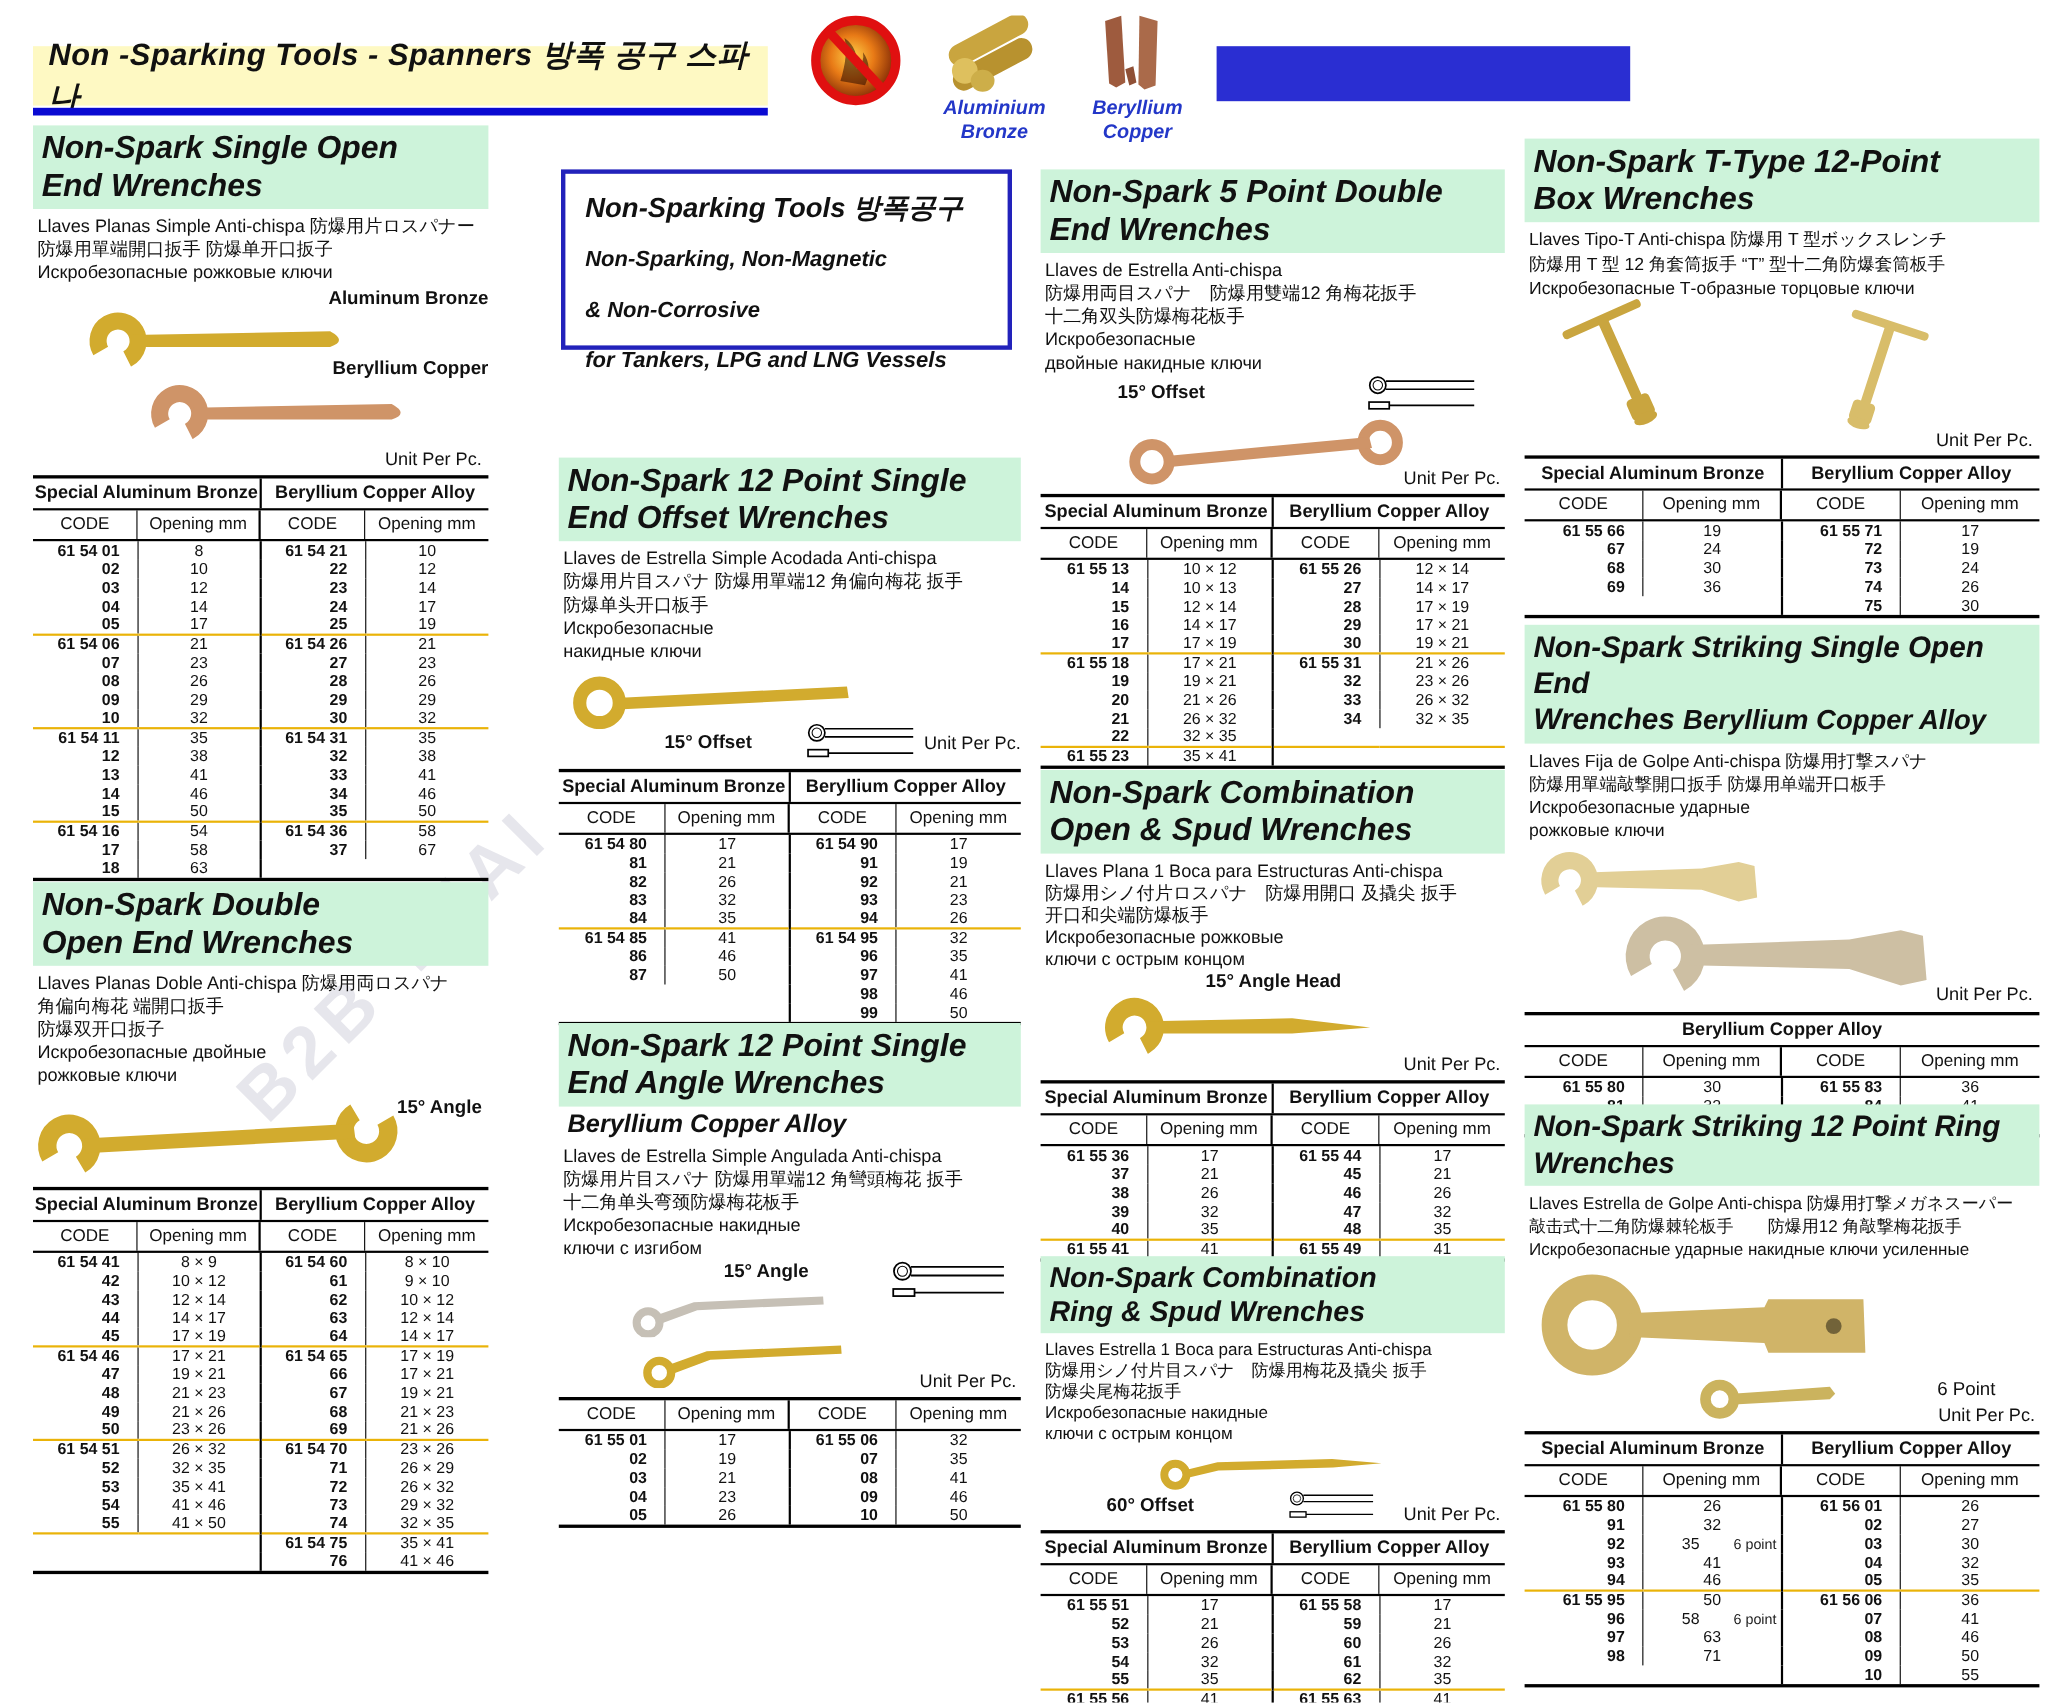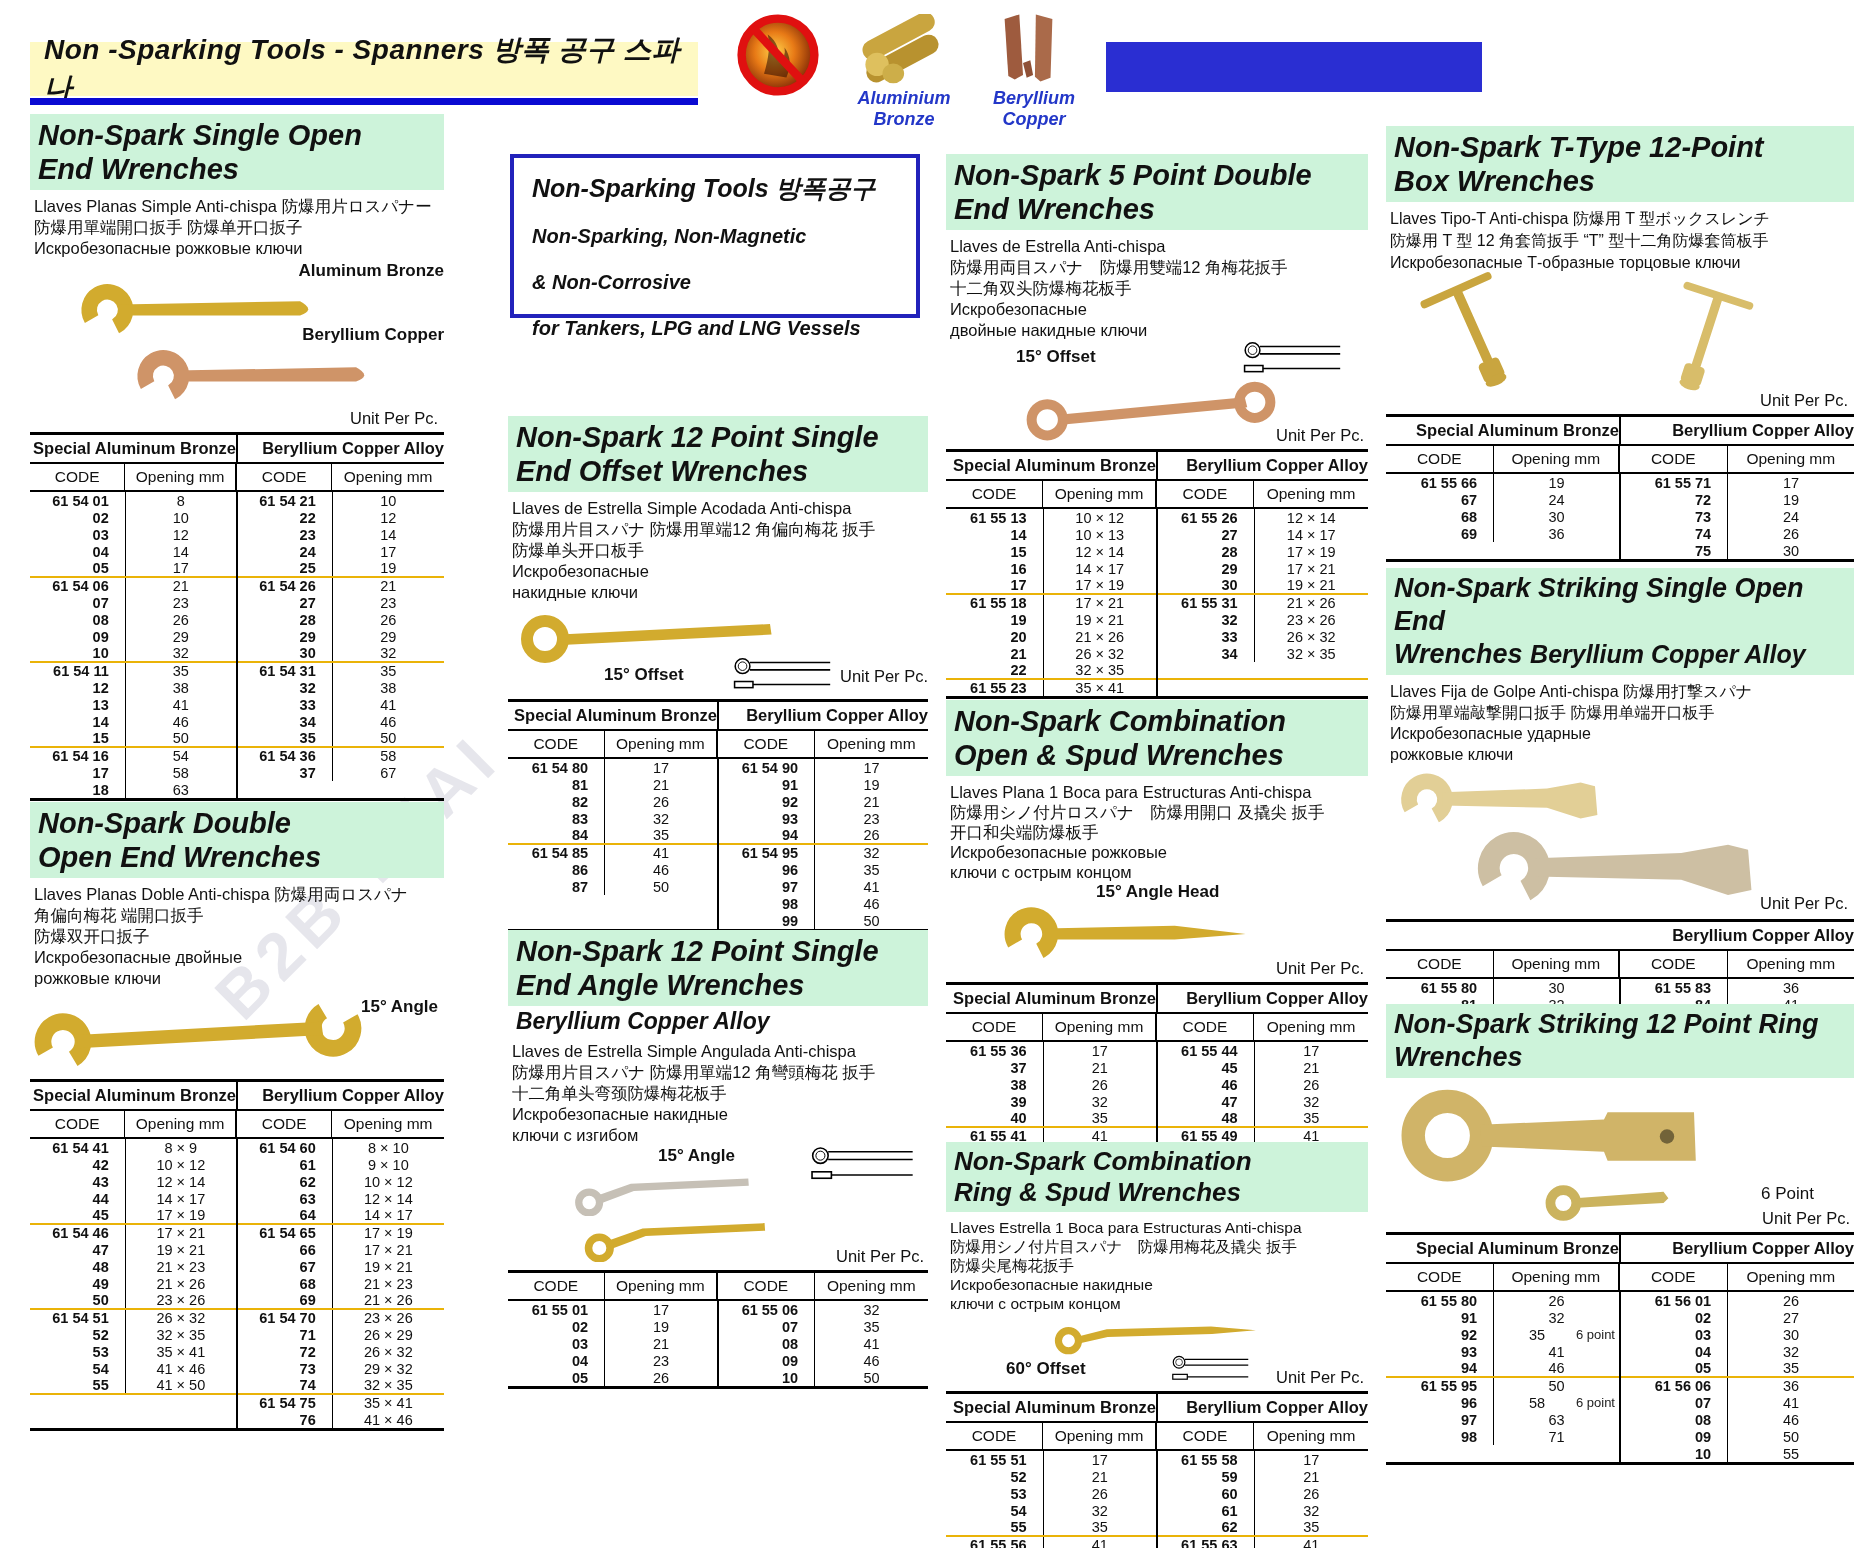--- a/index.html
+++ b/index.html
@@ -23,21 +23,21 @@
   .desc.lh21 div{line-height:21px;}
   .desc.lh20 div{line-height:20px;}
   .desc.lh19 div{line-height:19px;}
   .imgrow{position:relative;}
   .img-label{position:absolute;font-weight:bold;font-size:17px;white-space:nowrap;}
   .unit{font-size:16.5px;text-align:right;padding-right:6px;}
   .unit-abs{position:absolute;font-size:16.5px;white-space:nowrap;}
   
   .tblwrap{border-top:3px solid #000;border-bottom:3px solid #000;margin-top:4px;}
   .mathdr{display:flex;border-bottom:2px solid #000;}
-  .mathdr>div{flex:1;text-align:right;font-weight:bold;font-size:16.5px;padding:4px 0;box-sizing:border-box;}
+  .mathdr>div{flex:1;text-align:center;font-weight:bold;font-size:16.5px;padding:4px 0;box-sizing:border-box;}
   .mathdr>div+div{border-left:2px solid #000;}
   .colhdr{display:flex;border-bottom:2px solid #000;font-size:15.5px;}
   .colhdr>div{text-align:center;padding:4px 0;box-sizing:border-box;}
   .cw0{width:23%;border-right:1.5px solid #000;}
   .cw1{width:27%;border-right:2px solid #000;}
   .cw2{width:23%;border-right:1.5px solid #000;}
   .cw3{width:27%;}
   table{width:100%;border-collapse:collapse;table-layout:fixed;font-size:14.5px;}
   td{height:17px;padding:0 4px;box-sizing:border-box;overflow:hidden;}
   td.c0{width:23%;font-weight:bold;text-align:right;padding-right:16px;border-right:1.5px solid #000;}
@@ -997,20 +997,25 @@
           </tbody>
         </table>
     </div>
   </div>
 
   <div class="section" style="left:1386px;top:1004px;width:468px">
     <div class="sec-title" style="font-size:27px;line-height:33px">
       <span>Non-Spark Striking 12 Point Ring</span><br>
       <span>Wrenches</span>
     </div>
+    <div class="desc lh21" style="font-size:15.5px">
+      <div>Llaves Estrella de Golpe Anti-chispa  防爆用打撃メガネスーパー</div>
+      <div>敲击式十二角防爆棘轮板手　　防爆用12 角敲撃梅花扳手</div>
+      <div>Искробезопасные ударные накидные ключи усиленные</div>
+    </div>
     <div class="imgrow" style="height:150px">
       <svg class="abs" style="left:0;top:0;color:#d0b468" width="400" height="108" viewBox="0 0 420 120">
           <use href="#sym-striking-ring"></use>
         </svg>
       <svg class="abs" style="left:150px;top:104px;color:#cbb35e" width="150" height="42" viewBox="0 0 170 52">
           <use href="#sym-hex-ring-small"></use>
         </svg>
       <span class="img-label" style="right:40px;top:106px;font-weight:normal">6 Point</span>
       <span class="unit-abs" style="right:4px;bottom:0">Unit Per Pc.</span>
     </div>

